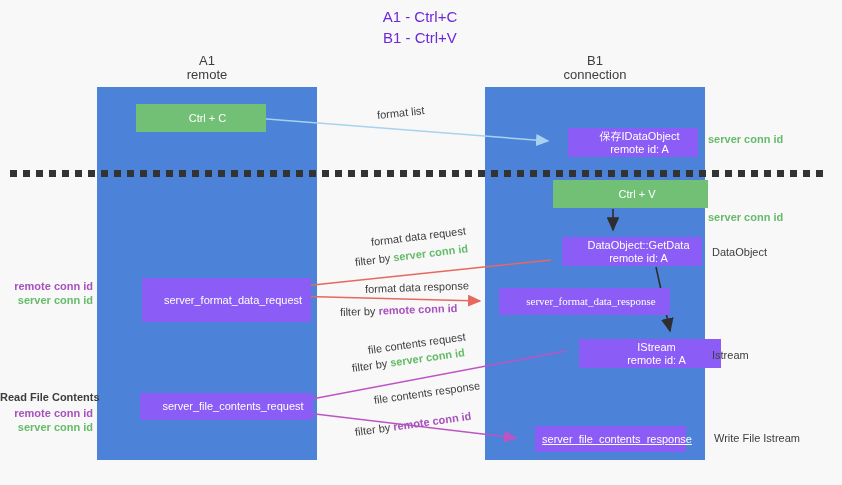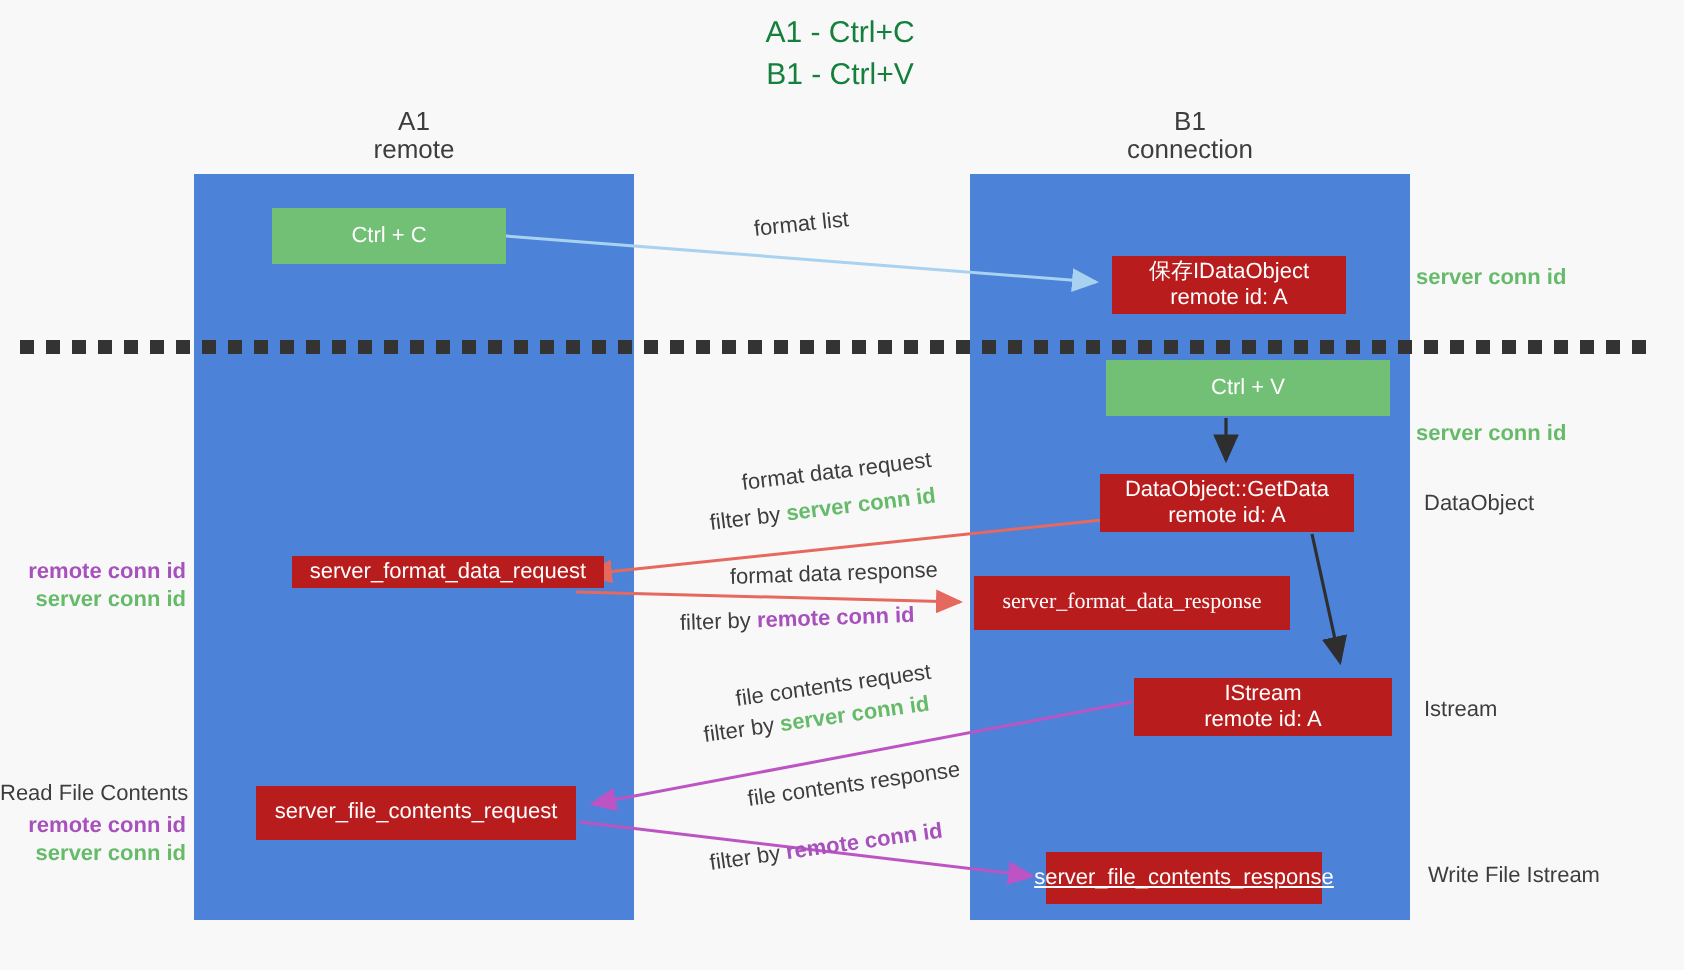--- a/index.html
+++ b/index.html
@@ -1,33 +1,33 @@
 <!DOCTYPE html>
 <html><head>
 <meta charset="utf-8">
 <style>
   html,body { margin:0; padding:0; background:#f8f8f8; font-family:"Liberation Sans",sans-serif; }
   .canvas { position:relative; width:842px; height:485px; background:#f8f8f8; overflow:hidden; }
 
   .title { position:absolute; left:330px; top:6px; width:180px; text-align:center;
-           font-size:15px; color:#15803d; line-height:21px; }
+           font-size:15px; color:#6d28d9; line-height:21px; }
 
   .lane { position:absolute; top:87px; width:220px; height:373px; background:#4c82d8; }
   .lane-a { left:97px; }
   .lane-b { left:485px; }
   .lane-header { position:absolute; top:54px; width:220px; text-align:center;
                  font-size:13px; color:#3d3d3d; line-height:14px; }
 
   .divider { position:absolute; left:10px; top:170px; width:816px; height:7px;
              background:repeating-linear-gradient(90deg,#333 0px,#333 7px,transparent 7px,transparent 13px); }
 
   .node { position:absolute; color:#fff; text-align:left; font-size:11px;
-          display:flex; flex-direction:column; align-items:center; justify-content:center; }
+          display:flex; flex-direction:column; align-items:center; justify-content:center;padding-left:13px; }
   .node.green  { background:#72c076; }
-  .node.orange { background:#b91c1c; }
+  .node.orange { background:#8b5cf6;margin-left:12px; }
   .node .ln { line-height:13px; white-space:nowrap; }
 
   .edge-label { position:absolute; font-size:11px; color:#3d3d3d; white-space:nowrap;
                 transform-origin:left center; }
   .kw-green  { color:#66bb6a; font-weight:bold; }
   .kw-purple { color:#a751bd; font-weight:bold; }
 
   .side-label { position:absolute; font-size:11px; color:#3d3d3d; white-space:nowrap; }
   .side-green  { color:#66bb6a; font-weight:bold; }
   .left-group { position:absolute; left:0; width:93px; text-align:right;
@@ -96,21 +96,21 @@
 
   <div class="node green" style="left:553px; top:180px; width:142px; height:28px;">
     <div class="ln">Ctrl + V</div>
   </div>
 
   <div class="node orange" style="left:550px; top:237px; width:127px; height:29px;">
     <div class="ln">DataObject::GetData</div>
     <div class="ln">remote id: A</div>
   </div>
 
-  <div class="node orange" style="left:146px; top:278px; width:156px; height:16px;">
+  <div class="node orange" style="left:130px; top:278px; width:156px; height:44px;">
     <div class="ln">server_format_data_request</div>
   </div>
 
   <div class="node orange" style="left:487px; top:288px; width:158px; height:27px;font-family:Liberation Serif, serif;">
     <div class="ln">server_format_data_response</div>
   </div>
 
   <div class="node orange" style="left:567px; top:339px; width:129px; height:29px;">
     <div class="ln">IStream</div>
     <div class="ln">remote id: A</div>
@@ -141,19 +141,19 @@
   <div class="side-label side-green" style="left:708px; top:133px;">server conn id</div>
   <div class="side-label side-green" style="left:708px; top:211px;">server conn id</div>
   <div class="side-label" style="left:712px; top:246px;">DataObject</div>
   <div class="side-label" style="left:712px; top:349px;">Istream</div>
   <div class="side-label" style="left:714px; top:432px;">Write File Istream</div>
 
   <div class="left-group" style="top:279px;">
     <div class="lg-remote">remote conn id</div>
     <div class="lg-server">server conn id</div>
   </div>
-  <div class="side-label" style="left:0; top:391px; width:93px; text-align:right;">Read File Contents</div>
+  <div class="side-label" style="left:0; top:391px; width:93px; text-align:right;font-weight:bold;">Read File Contents</div>
   <div class="left-group" style="top:406px;">
     <div class="lg-remote">remote conn id</div>
     <div class="lg-server">server conn id</div>
   </div>
 
 </div>
 
 </body></html>

